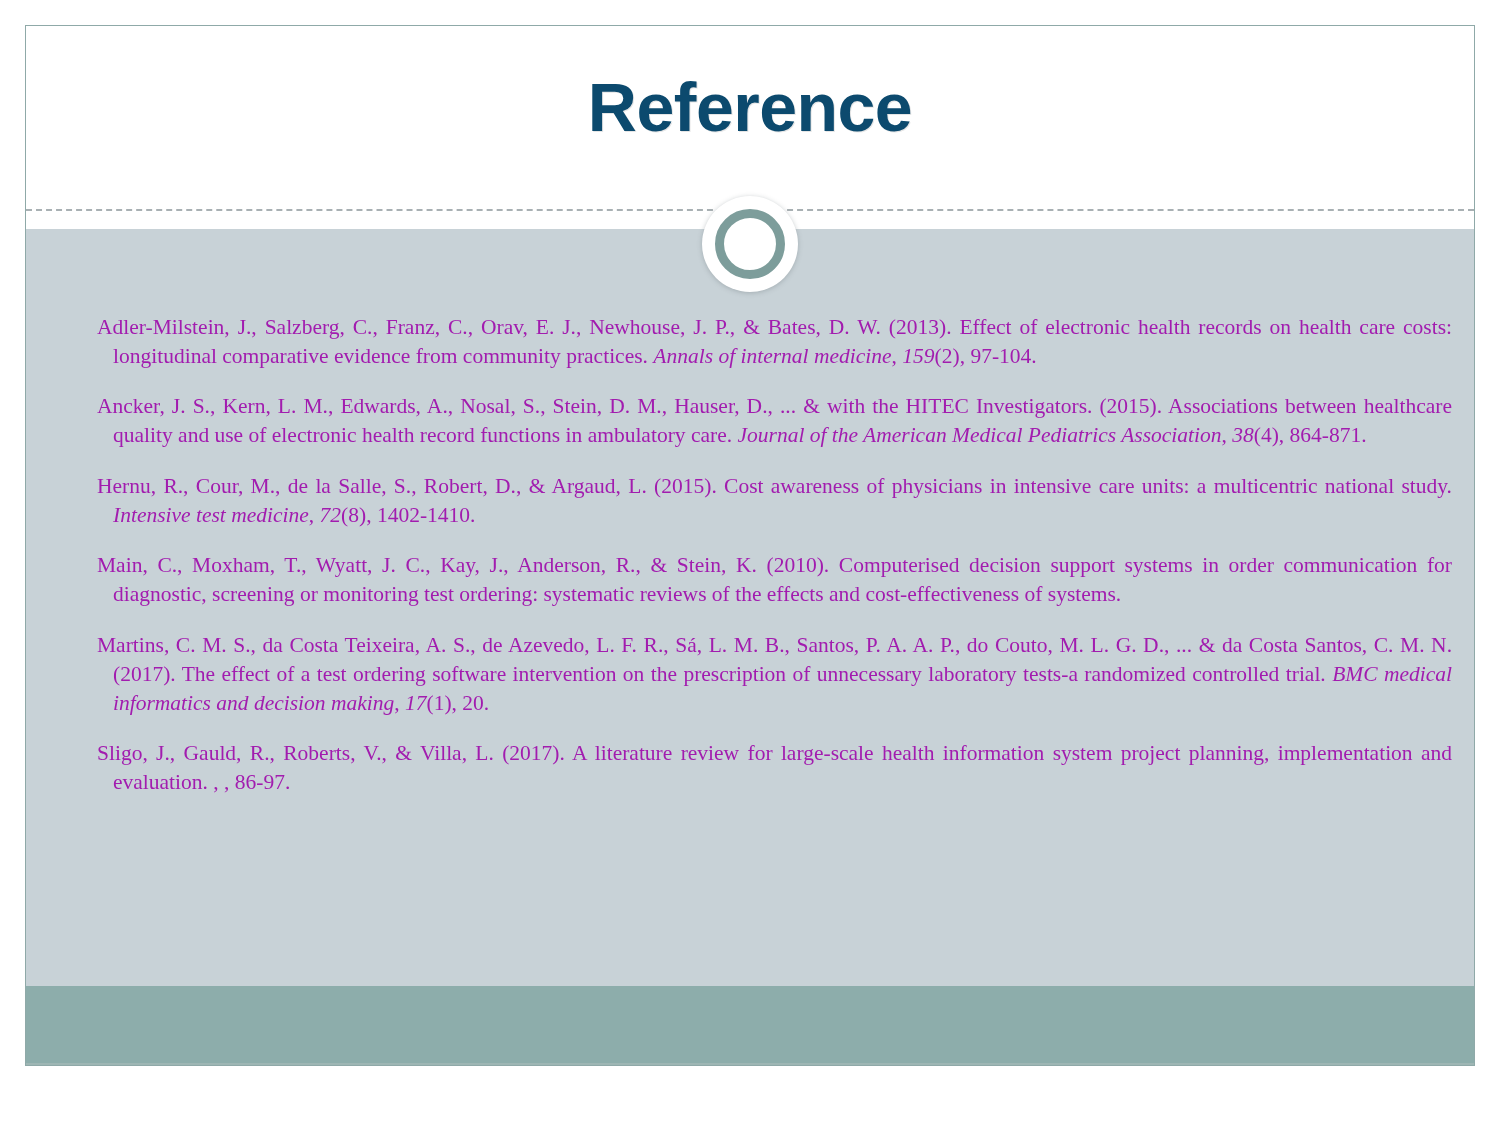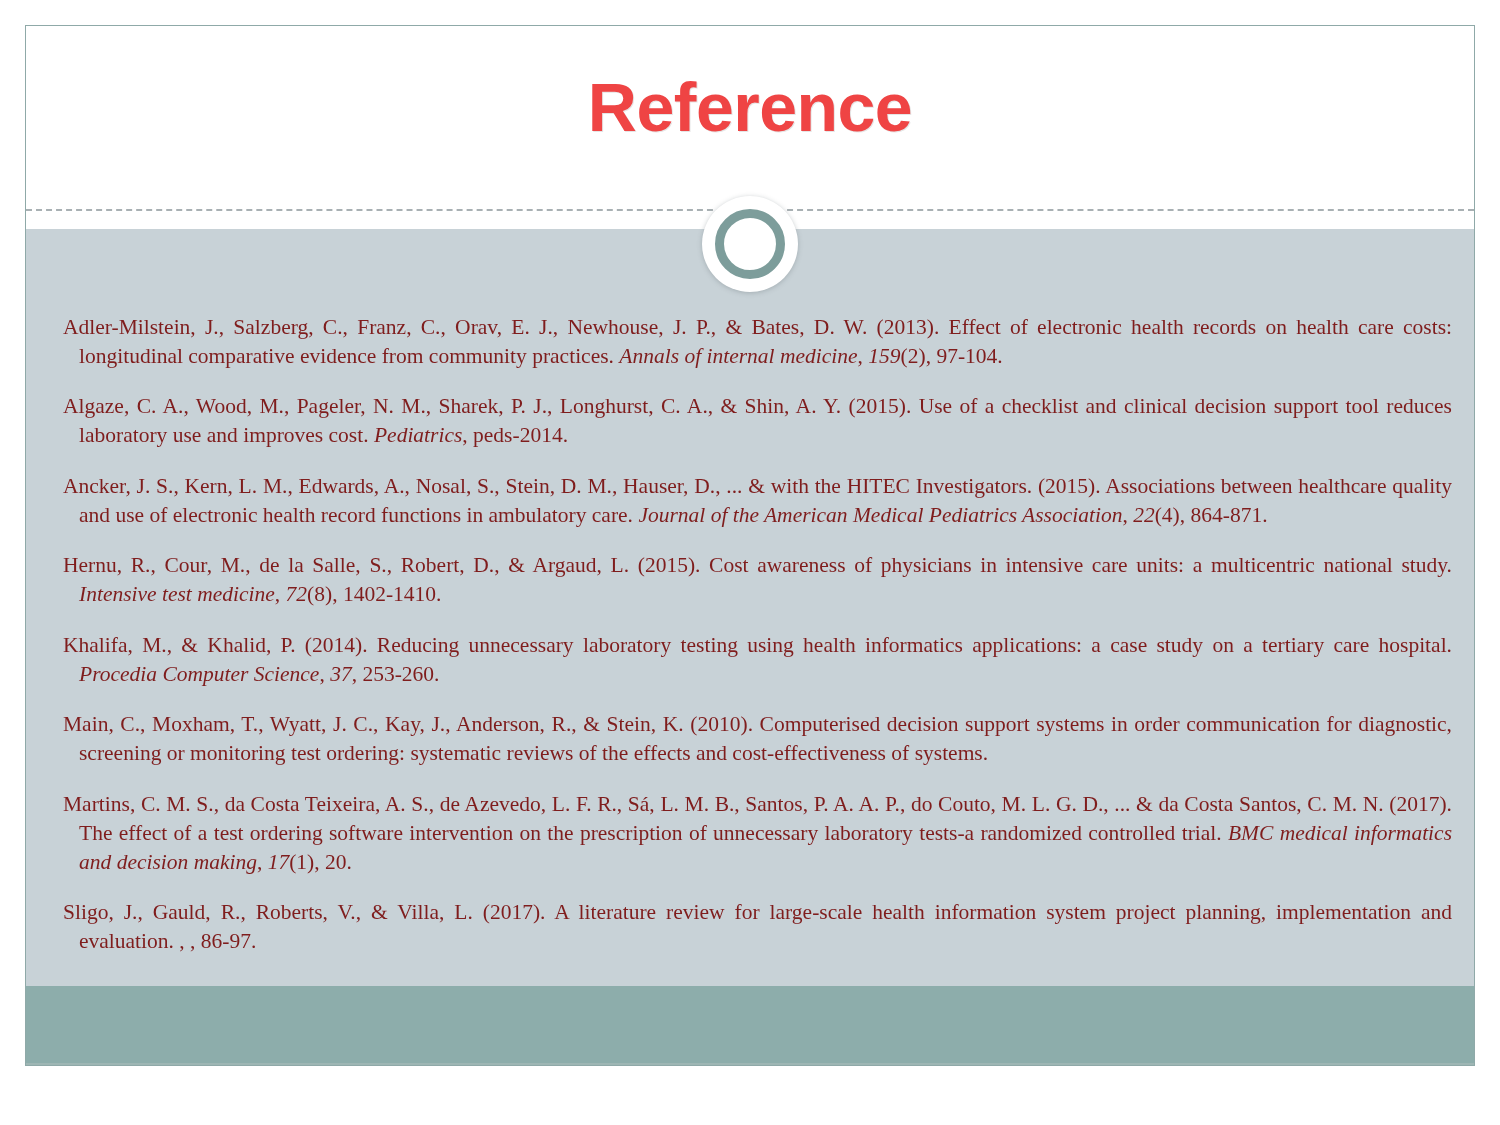--- a/index.html
+++ b/index.html
@@ -41,21 +41,21 @@
     position: absolute;
     left: 0;
     right: 0;
     top: 46px;
     text-align: center;
     font-family: "Liberation Sans", "DejaVu Sans", sans-serif;
     font-weight: bold;
     font-size: 68px;
     line-height: 1.05;
     letter-spacing: -0.5px;
-    color: #ef4444;
+    color: #0c4a6e;
     text-shadow: 1px 1px 0 rgba(180,180,180,0.35);
   }
 
   
   #divider {
     position: absolute;
     left: 0;
     right: 0;
     top: 183px;
     height: 0;
@@ -116,50 +116,49 @@
   
   #reference-list {
     position: absolute;
     left: 37px;
     right: 22px;
     top: 62px;
   }
   .reference-entry {
     font-size: 21.5px;
     line-height: 29px;
-    color: #7f1d1d;
+    color: #a21caf;
     text-align: justify;
     text-justify: inter-word;
     padding-left: 16px;
     text-indent: -16px;
     margin-bottom: 2px;
     -webkit-hyphens: none;
     hyphens: none;
+    margin-left: 34px;
   }
   .reference-entry:last-child { margin-bottom: 0; }
   .reference-entry i { font-style: italic; }
 </style>
 </head>
 <body>
 
 <div id="slide">
 
   <div id="title-band">
     <div id="page-title">Reference</div>
   </div>
 
   <div id="divider"></div>
 
   <div id="content-panel">
     <div id="reference-list">
         <p class="reference-entry">Adler-Milstein, J., Salzberg, C., Franz, C., Orav, E. J., Newhouse, J. P., &amp; Bates, D. W. (2013). Effect of electronic health records on health care costs: longitudinal comparative evidence from community practices. <i>Annals of internal medicine</i>, <i>159</i>(2), 97-104.</p>
-        <p class="reference-entry">Algaze, C. A., Wood, M., Pageler, N. M., Sharek, P. J., Longhurst, C. A., &amp; Shin, A. Y. (2015). Use of a checklist and clinical decision support tool reduces laboratory use and improves cost. <i>Pediatrics</i>, peds-2014.</p>
-        <p class="reference-entry">Ancker, J. S., Kern, L. M., Edwards, A., Nosal, S., Stein, D. M., Hauser, D., ... &amp; with the HITEC Investigators. (2015). Associations between healthcare quality and use of electronic health record functions in ambulatory care. <i>Journal of the American Medical Pediatrics Association</i>, <i>22</i>(4), 864-871.</p>
+        <p class="reference-entry">Ancker, J. S., Kern, L. M., Edwards, A., Nosal, S., Stein, D. M., Hauser, D., ... &amp; with the HITEC Investigators. (2015). Associations between healthcare quality and use of electronic health record functions in ambulatory care. <i>Journal of the American Medical Pediatrics Association</i>, <i>38</i>(4), 864-871.</p>
         <p class="reference-entry">Hernu, R., Cour, M., de la Salle, S., Robert, D., &amp; Argaud, L. (2015). Cost awareness of physicians in intensive care units: a multicentric national study. <i>Intensive test medicine</i>, <i>72</i>(8), 1402-1410.</p>
-        <p class="reference-entry">Khalifa, M., &amp; Khalid, P. (2014). Reducing unnecessary laboratory testing using health informatics applications: a case study on a tertiary care hospital. <i>Procedia Computer Science</i>, <i>37</i>, 253-260.</p>
         <p class="reference-entry">Main, C., Moxham, T., Wyatt, J. C., Kay, J., Anderson, R., &amp; Stein, K. (2010). Computerised decision support systems in order communication for diagnostic, screening or monitoring test ordering: systematic reviews of the effects and cost-effectiveness of systems.</p>
         <p class="reference-entry">Martins, C. M. S., da Costa Teixeira, A. S., de Azevedo, L. F. R., Sá, L. M. B., Santos, P. A. A. P., do Couto, M. L. G. D., ... &amp; da Costa Santos, C. M. N. (2017). The effect of a test ordering software intervention on the prescription of unnecessary laboratory tests-a randomized controlled trial. <i>BMC medical informatics and decision making</i>, <i>17</i>(1), 20.</p>
         <p class="reference-entry">Sligo, J., Gauld, R., Roberts, V., &amp; Villa, L. (2017). A literature review for large-scale health information system project planning, implementation and evaluation. , , 86-97.</p>
       </div>
   </div>
 
   <div id="footer-bar"></div>
 
   <div id="ring-decoration">
     <span class="halo"></span>

